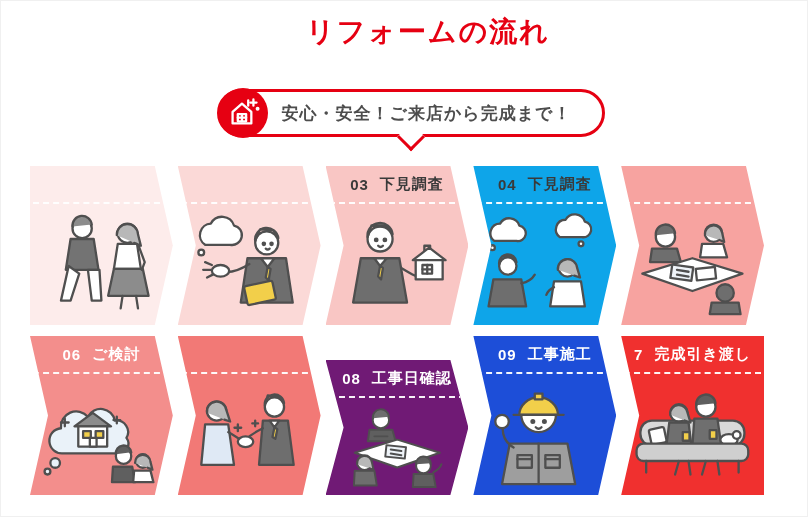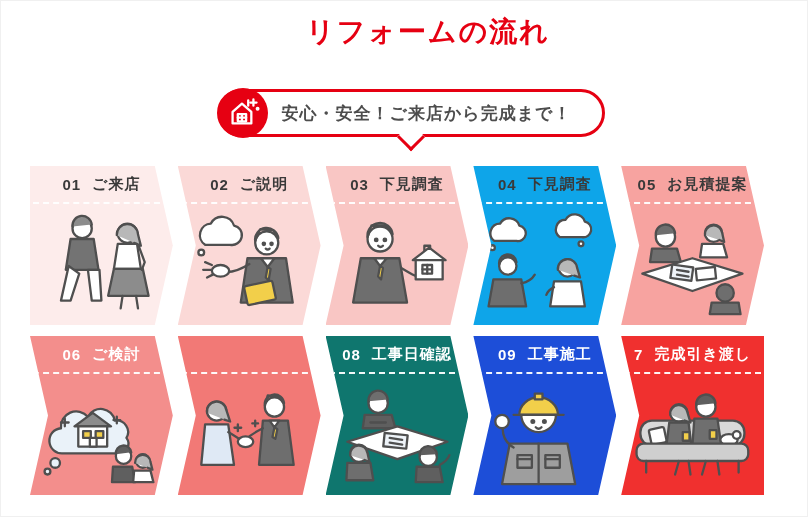--- a/index.html
+++ b/index.html
@@ -83,24 +83,20 @@
     <span class="badge-text" style="color: rgb(77, 77, 77);">安心・安全！ご来店から完成まで！</span>
     <span class="badge-tail"></span>
   </div>
 </div>
 
 <div class="rows">
 
   <div class="steps-row">
 
     <div class="card first" style="background: rgb(253, 236, 235); color: rgb(58, 58, 58);">
-      <div class="head">
-        <span>01</span>
-        <span>ご来店</span>
-      </div>
       <div class="dash"></div>
       <div class="art">
         <svg viewBox="0 0 140 110">
           <g fill="none" stroke="#4f4f4f" stroke-width="2.4" stroke-linecap="round" stroke-linejoin="round">
             <circle cx="50" cy="17" r="10" fill="#fff"></circle>
             <path d="M40 15 a10 10 0 0 1 20 -2" fill="#8c8c8c"></path>
             <path d="M38 28 h24 l5 32 h-34 z" fill="#737373"></path>
             <path d="M36 56 l-8 36 h10 l9 -28 z" fill="#fff"></path>
             <path d="M56 60 l4 32 h10 l-2 -32 z" fill="#fff"></path>
             <circle cx="97" cy="22" r="10" fill="#fff"></circle>
@@ -108,24 +104,20 @@
             <path d="M87 33 h20 l4 26 h-28 z" fill="#fff"></path>
             <path d="M83 59 h30 l6 28 h-42 z" fill="#8c8c8c"></path>
             <path d="M92 87 l-2 13 M106 87 l2 13"></path>
             <path d="M109 36 l6 16 -3 8"></path>
           </g>
         </svg>
       </div>
     </div>
 
     <div class="card mid" style="background: rgb(251, 217, 215); color: rgb(58, 58, 58);">
-      <div class="head">
-        <span>02</span>
-        <span>ご説明</span>
-      </div>
       <div class="dash"></div>
       <div class="art">
         <svg viewBox="0 0 140 110">
           <g fill="none" stroke="#4f4f4f" stroke-width="2.4" stroke-linecap="round" stroke-linejoin="round">
             <path d="M24 34 a12 12 0 0 1 6 -22 a13 13 0 0 1 24 2 a10 10 0 0 1 -4 20 z" fill="#fff"></path>
             <circle cx="20" cy="42" r="3" fill="#fff"></circle>
             <circle cx="88" cy="32" r="12" fill="#fff"></circle>
             <path d="M76 30 a12 12 0 0 1 24 -3 l-5 -8 -14 -1 z" fill="#6e6e6e"></path>
             <circle cx="85" cy="33" r="1.2" fill="#4f4f4f"></circle>
               <circle cx="93" cy="33" r="1.2" fill="#4f4f4f"></circle>
@@ -190,24 +182,20 @@
             <circle cx="94" cy="58" r="9" fill="#fff"></circle>
             <path d="M84 60 a10 10 0 0 1 20 -2 l3 10 -6 -2" fill="#b8b8b8"></path>
             <path d="M80 72 h28 l4 26 h-36 z" fill="#fff"></path>
             <path d="M80 78 q-6 3 -8 8"></path>
           </g>
         </svg>
       </div>
     </div>
 
     <div class="card mid" style="background: rgb(247, 163, 160); color: rgb(58, 58, 58);">
-      <div class="head">
-        <span>05</span>
-        <span>お見積提案</span>
-      </div>
       <div class="dash"></div>
       <div class="art">
         <svg viewBox="0 0 140 110">
           <g fill="none" stroke="#4f4f4f" stroke-width="2.4" stroke-linecap="round" stroke-linejoin="round">
             <circle cx="42" cy="26" r="10" fill="#fff"></circle>
             <path d="M32 24 a10 10 0 0 1 20 -2" fill="#6e6e6e"></path>
             <path d="M28 38 h26 l4 14 h-32 z" fill="#6e6e6e"></path>
             <circle cx="92" cy="22" r="9" fill="#fff"></circle>
             <path d="M83 24 a9 9 0 0 1 18 -2 l2 9 -5 -2" fill="#b8b8b8"></path>
             <path d="M80 33 h22 l4 14 h-28 z" fill="#fff"></path>
@@ -269,21 +257,21 @@
             <path d="M91 40 l5 7 5 -7 z" fill="#fff"></path>
             <path d="M96 47 l3 2 -2 10 -3 -2 z" fill="#f2cf4a"></path>
             <path d="M84 48 q-12 6 -17 11"></path>
             <ellipse cx="66" cy="62" rx="8" ry="5.5" fill="#fff"></ellipse>
             <path d="M58 44 v7 M54.5 47.5 h7 M76 40 v6 M73 43 h6"></path>
           </g>
         </svg>
       </div>
     </div>
 
-    <div class="card mid" style="background: #0f766e; color: rgb(255, 255, 255);">
+    <div class="card mid" style="background: #701a75; color: rgb(255, 255, 255); margin-top: 24px;">
       <div class="head">
         <span>08</span>
         <span>工事日確認</span>
       </div>
       <div class="dash"></div>
       <div class="art">
         <svg viewBox="0 0 140 110">
           <g fill="none" stroke="#4f4f4f" stroke-width="2.4" stroke-linecap="round" stroke-linejoin="round">
             <circle cx="50" cy="22" r="10" fill="#fff"></circle>
             <path d="M40 20 a10 10 0 0 1 20 -2" fill="#6e6e6e"></path>

